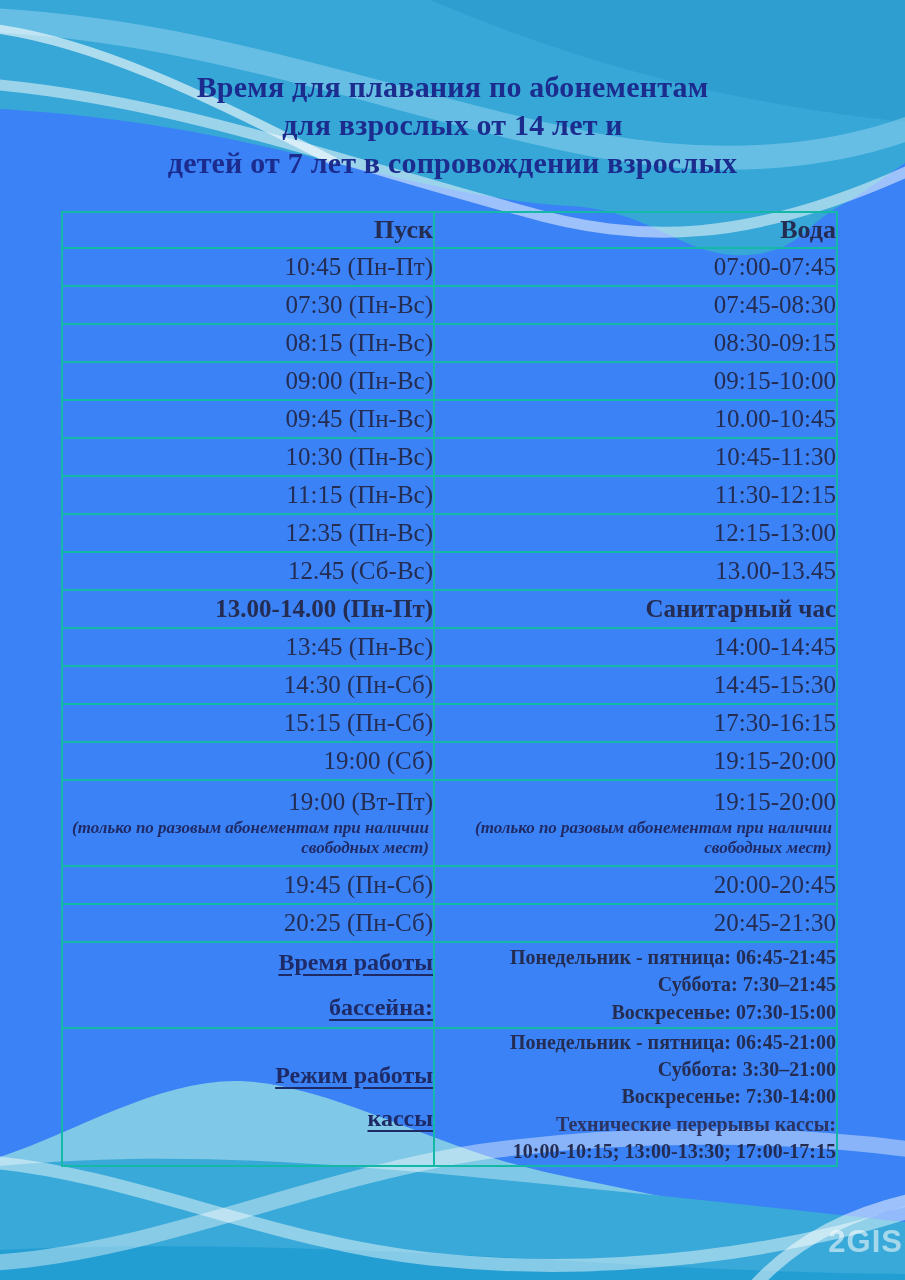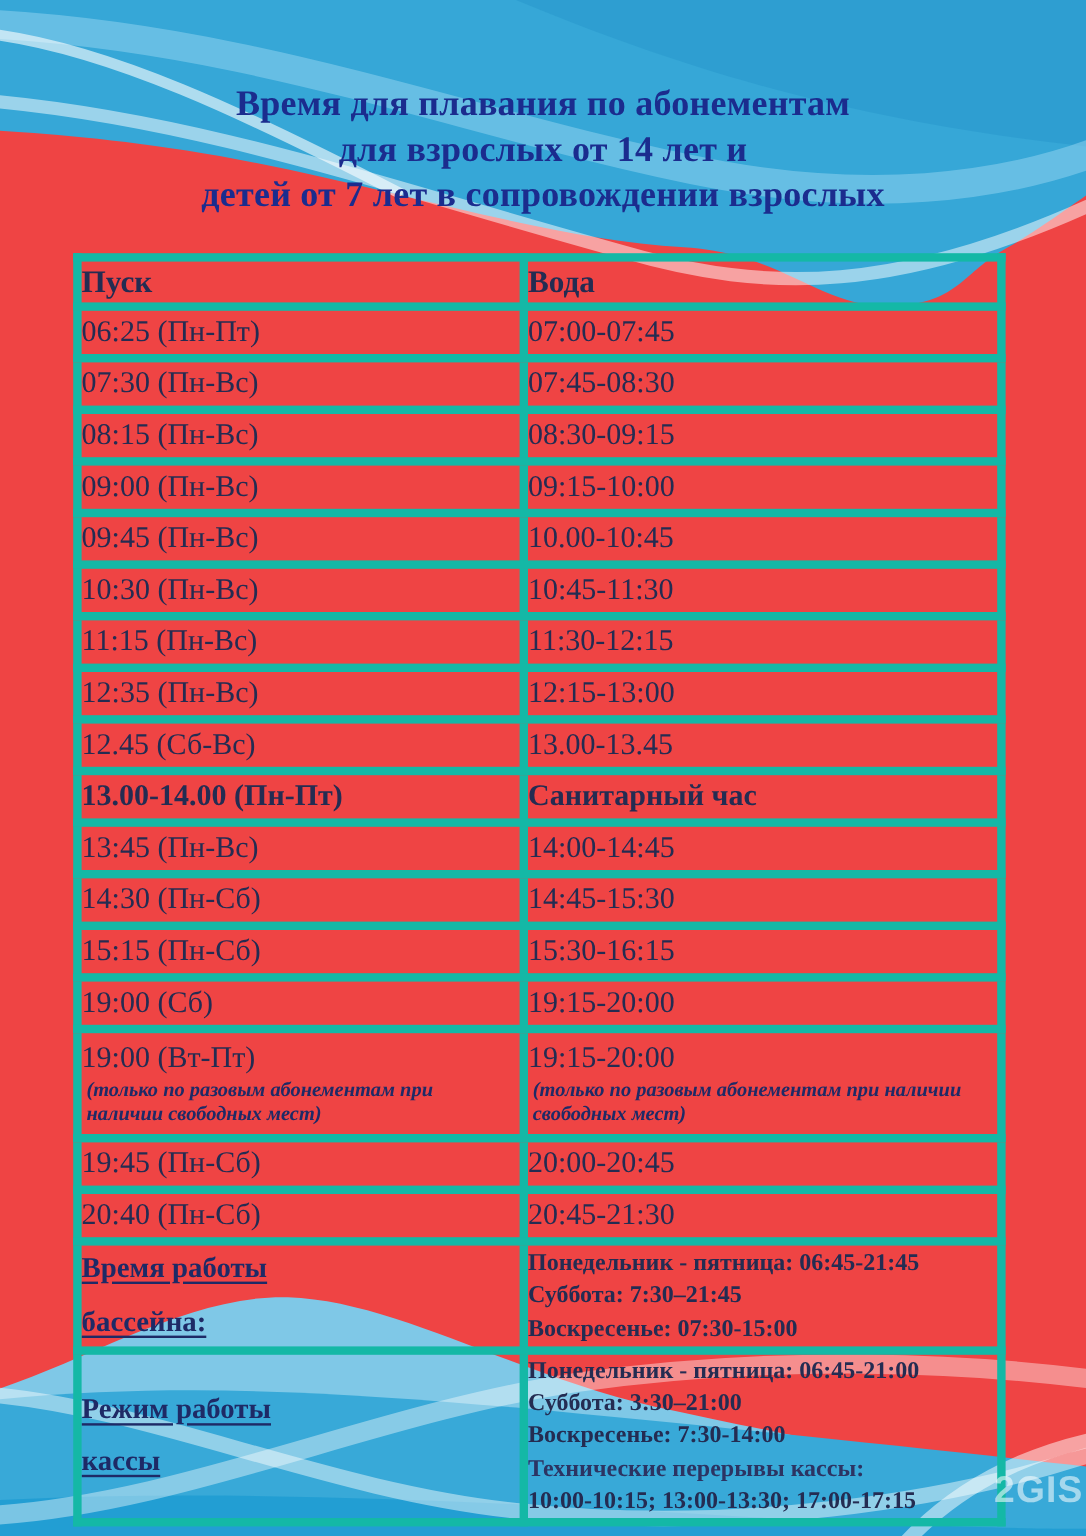--- a/index.html
+++ b/index.html
@@ -1,32 +1,32 @@
 <!DOCTYPE html>
 <html><head>
 <meta charset="utf-8">
 <style>
   html,body{margin:0;padding:0;background:#e8e8e8;}
   .page{
     position:relative;width:905px;height:1280px;margin:0 auto;
-    background:#ef4444;overflow:hidden;
+    background:#3b82f6;overflow:hidden;
     font-family:"Liberation Serif",serif;
   }
   .bg{position:absolute;left:0;top:0;width:905px;height:1280px;display:block;}
   .title{
     position:absolute;top:68px;left:0;width:100%;
     text-align:center;font-weight:bold;font-size:30px;line-height:38px;
     color:#1b2c8e;letter-spacing:0.2px;
   }
   table.schedule{
     position:absolute;left:61px;top:211px;width:777px;
     border-collapse:collapse;table-layout:fixed;
   }
   table.schedule td,table.schedule th{
-    border:7px solid #14b8a6;text-align:left;vertical-align:middle;
+    border:2px solid #14b8a6;text-align:right;vertical-align:middle;
     color:#242c52;padding:0;overflow:hidden;
   }
   th.hdr{height:34px;font-size:26px;font-weight:bold;color:#1f2a5e;}
   tr.r td{height:36px;font-size:25px;font-weight:normal;}
   tr.r.bold td{font-weight:bold;}
   tr.r.tall td{height:84px;}
   .cellmain{line-height:1.1;}
   .note{
     font-size:17px;font-weight:bold;font-style:italic;line-height:1.18;
     color:#1f2a66;padding:0 4px;margin-top:2px;
@@ -93,21 +93,21 @@
         <col>
       </colgroup>
     <thead>
       <tr>
         <th class="hdr">Пуск</th>
         <th class="hdr">Вода</th>
       </tr>
     </thead>
     <tbody>
       <tr class="r">
-        <td>06:25 (Пн-Пт)</td>
+        <td>10:45 (Пн-Пт)</td>
         <td>07:00-07:45</td>
       </tr>
       <tr class="r">
         <td>07:30 (Пн-Вс)</td>
         <td>07:45-08:30</td>
       </tr>
       <tr class="r">
         <td>08:15 (Пн-Вс)</td>
         <td>08:30-09:15</td>
       </tr>
@@ -142,42 +142,42 @@
       <tr class="r">
         <td>13:45 (Пн-Вс)</td>
         <td>14:00-14:45</td>
       </tr>
       <tr class="r">
         <td>14:30 (Пн-Сб)</td>
         <td>14:45-15:30</td>
       </tr>
       <tr class="r">
         <td>15:15 (Пн-Сб)</td>
-        <td>15:30-16:15</td>
+        <td>17:30-16:15</td>
       </tr>
       <tr class="r">
         <td>19:00 (Сб)</td>
         <td>19:15-20:00</td>
       </tr>
       <tr class="r tall">
         <td>
           <div class="cellmain">19:00 (Вт-Пт)</div>
           <div class="note">(только по разовым абонементам при наличии свободных мест)</div>
         </td>
         <td>
           <div class="cellmain">19:15-20:00</div>
           <div class="note">(только по разовым абонементам при наличии свободных мест)</div>
         </td>
       </tr>
       <tr class="r">
         <td>19:45 (Пн-Сб)</td>
         <td>20:00-20:45</td>
       </tr>
       <tr class="r">
-        <td>20:40 (Пн-Сб)</td>
+        <td>20:25 (Пн-Сб)</td>
         <td>20:45-21:30</td>
       </tr>
       <tr class="info-row pool">
         <td class="label-cell">
           <div class="ilabel">Время работы</div>
           <div class="ilabel">бассейна:</div>
         </td>
         <td class="hours-cell">
           <div>Понедельник - пятница: 06:45-21:45</div>
           <div>Суббота: 7:30–21:45</div>

